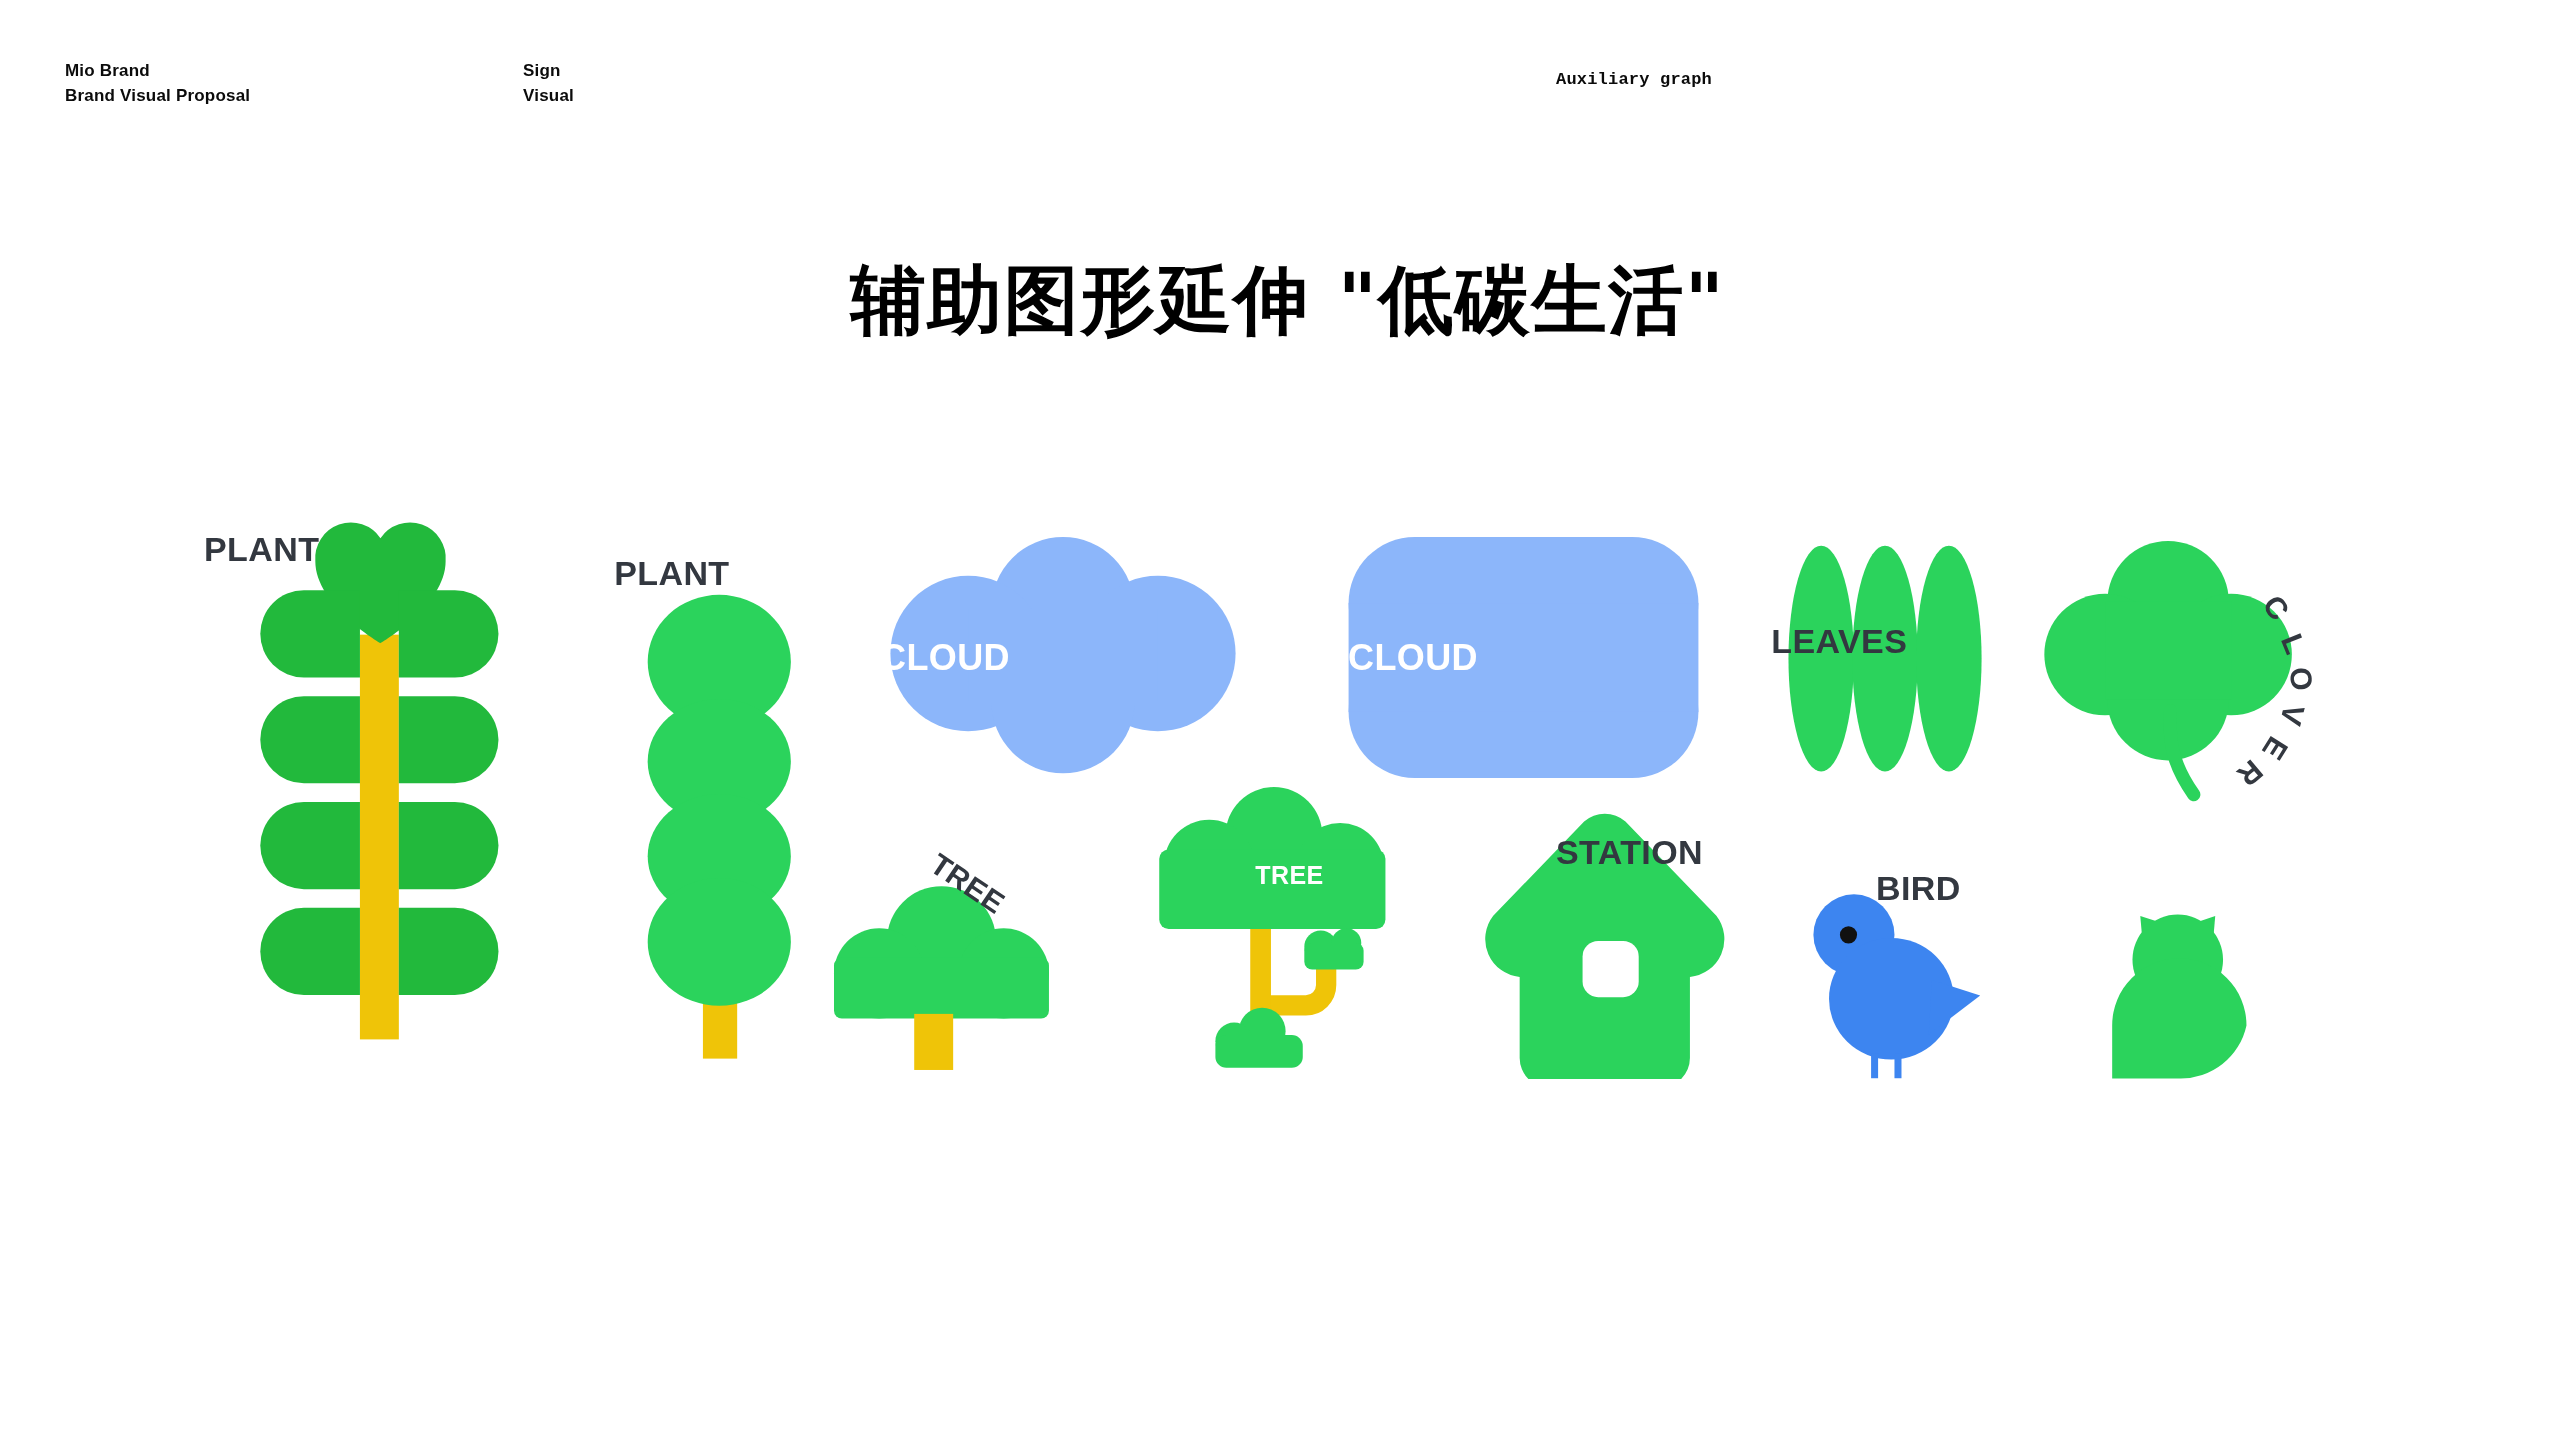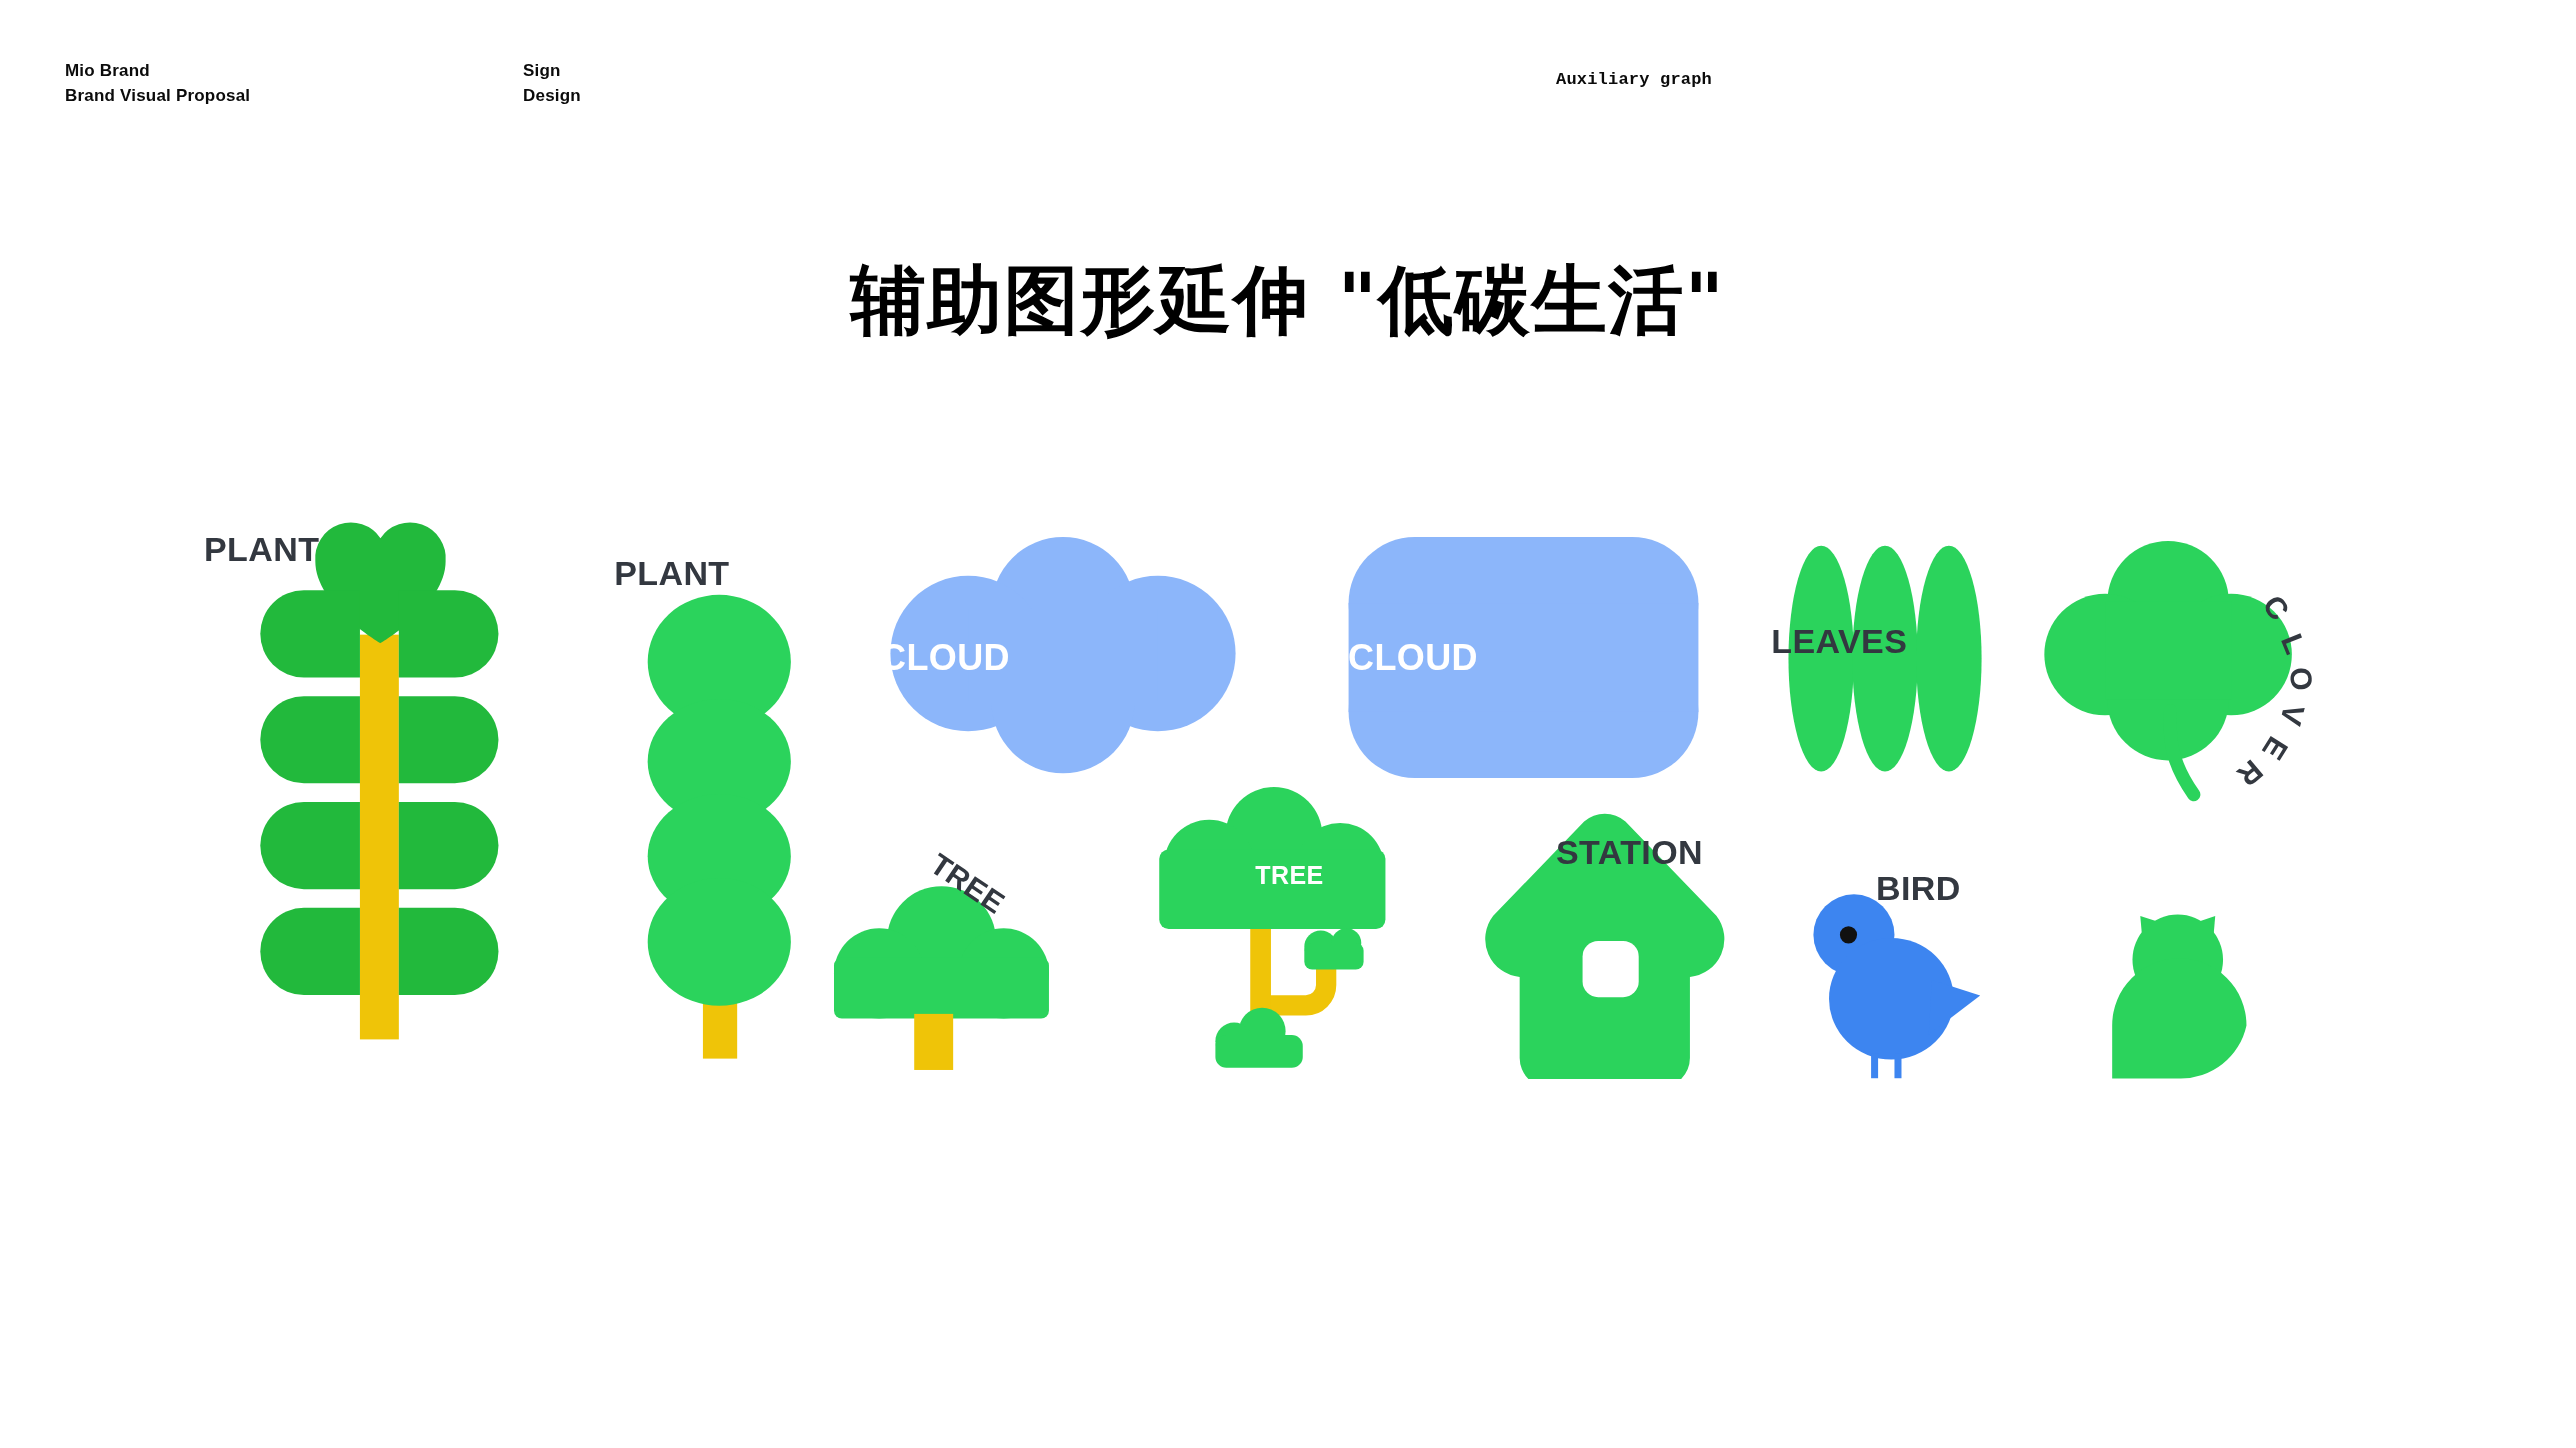--- a/index.html
+++ b/index.html
@@ -100,21 +100,21 @@
 </head>
 <body>
 
 <div class="header">
   <div class="hdr-block hdr-left">
     <span class="hdr-line">Mio Brand</span>
     <span class="hdr-line">Brand Visual Proposal</span>
   </div>
   <div class="hdr-block hdr-mid">
     <span class="hdr-line">Sign</span>
-    <span class="hdr-line">Design</span>
+    <span class="hdr-line">Visual</span>
   </div>
   <div class="hdr-block hdr-right">Auxiliary graph</div>
 </div>
 
 <div class="page-title">辅助图形延伸 "低碳生活"</div>
 
 <div class="figures">
 
   <div class="fig" id="fig-plant-1">
     <svg width="405" height="576" viewBox="0 0 520 740">

